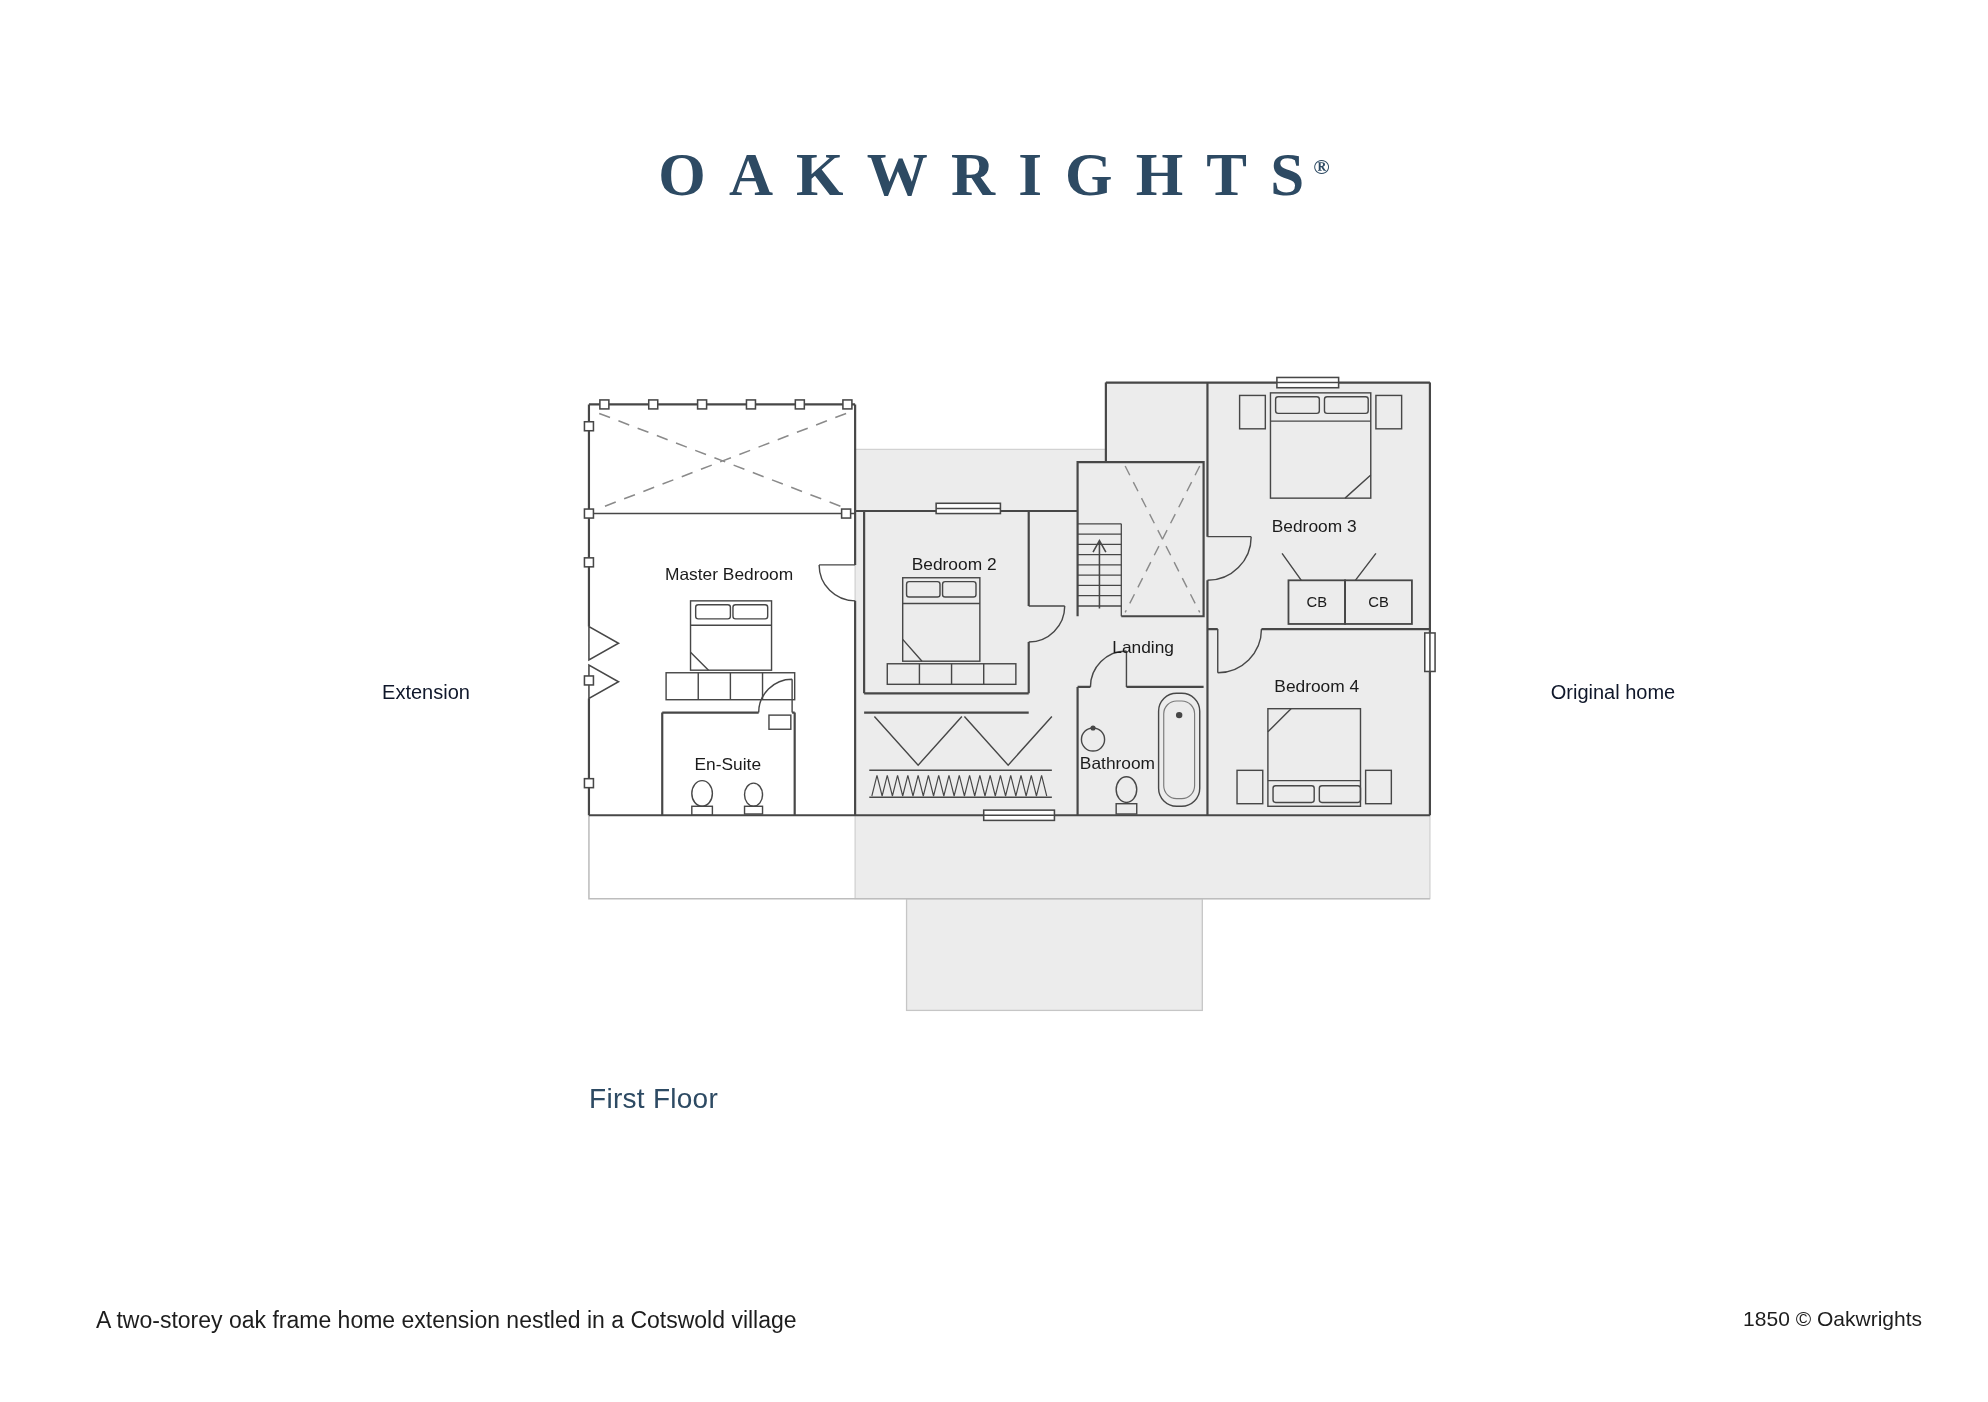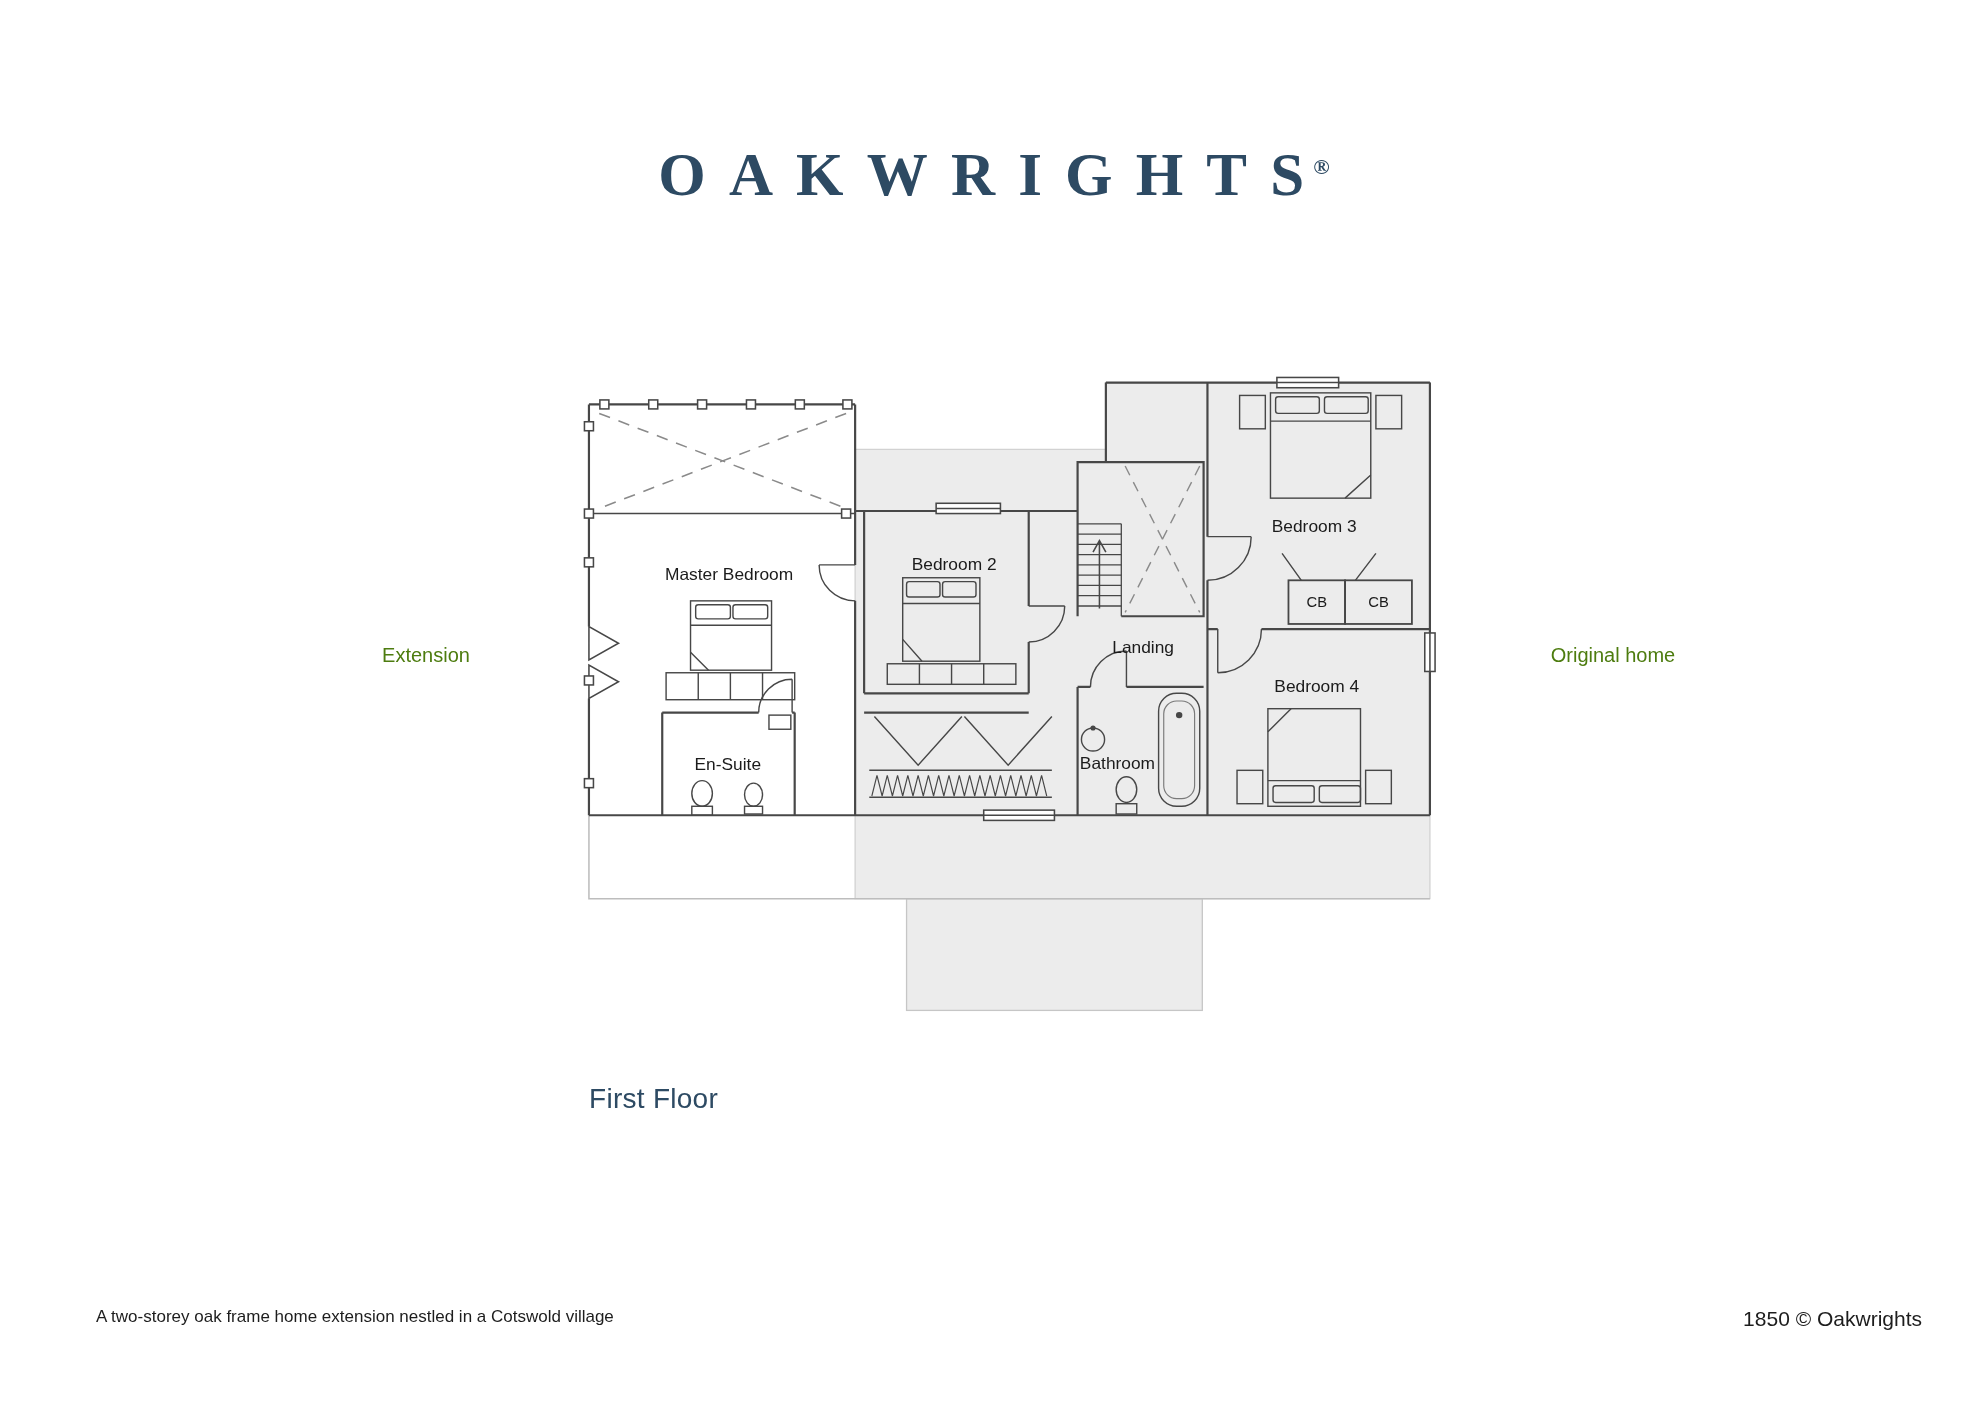--- a/index.html
+++ b/index.html
@@ -7,30 +7,30 @@
     position:relative;width:1988px;height:1402px;background:#ffffff;overflow:hidden;
     font-family:"Liberation Sans",sans-serif;color:#1b1b1b;
   }
   .logo{
     position:absolute;top:140px;left:0;width:100%;text-align:center;
     font-family:"Liberation Serif",serif;font-weight:bold;font-size:61px;
     letter-spacing:0.38em;color:#2d4a63;white-space:nowrap;
   }
   .logo .reg{font-size:22px;vertical-align:super;letter-spacing:0;margin-left:-14px;}
   .zone-label{
-    position:absolute;width:220px;text-align:center;font-size:20px;color:#4d7c0f;
+    position:absolute;width:220px;text-align:center;font-size:20px;color:#0f172a;margin-top:37px;
   }
   .zone-label.left{left:316px;top:644px;}
   .zone-label.right{left:1503px;top:644px;}
   .floor-title{
     position:absolute;left:589px;top:1083px;font-size:28px;font-weight:normal;color:#2d4a63;
     letter-spacing:0.01em;
   }
   .footer-caption{
-    position:absolute;left:96px;top:1307px;font-size:17px;color:#1d1d1d;
+    position:absolute;left:96px;top:1307px;font-size:23px;color:#1d1d1d;
   }
   .footer-credit{
     position:absolute;right:66px;top:1307px;font-size:21px;color:#1d1d1d;margin-left:40px;
   }
   svg.plan{position:absolute;left:0;top:0;width:1988px;height:1402px;}
   .room-label{
     font-family:"Liberation Sans",sans-serif;font-size:13.5px;fill:#1b1b1b;
     text-anchor:middle;
   }
   .room-label.small{font-size:11.5px;}

